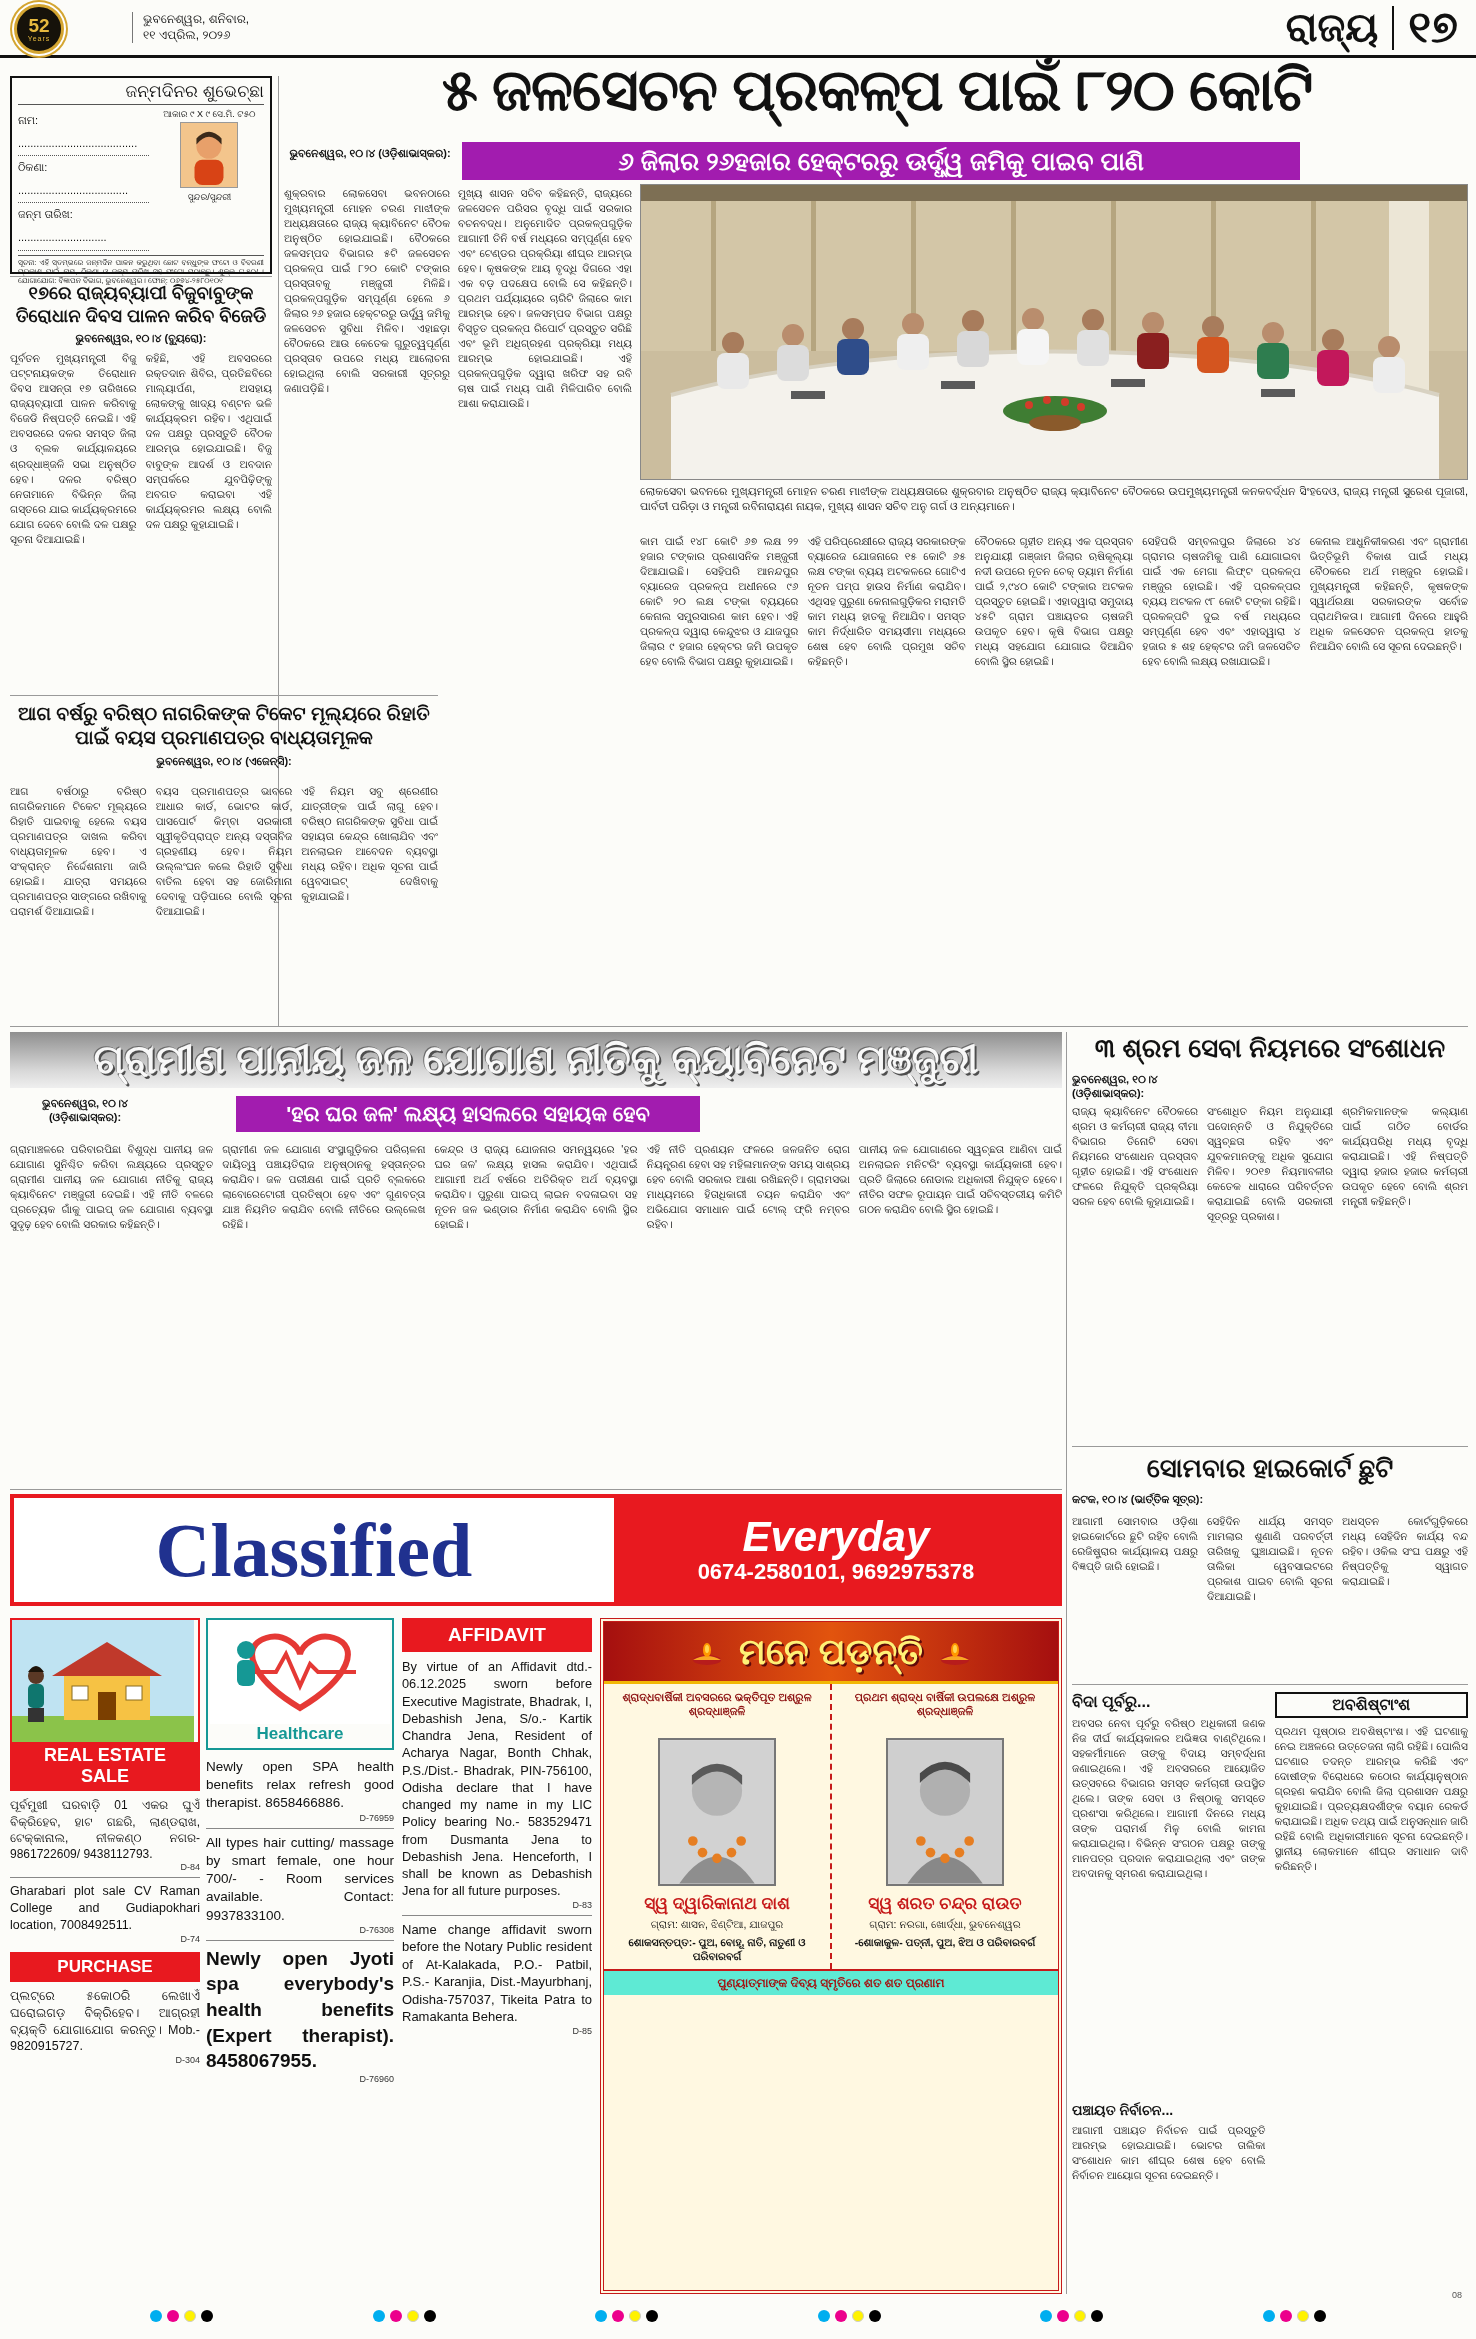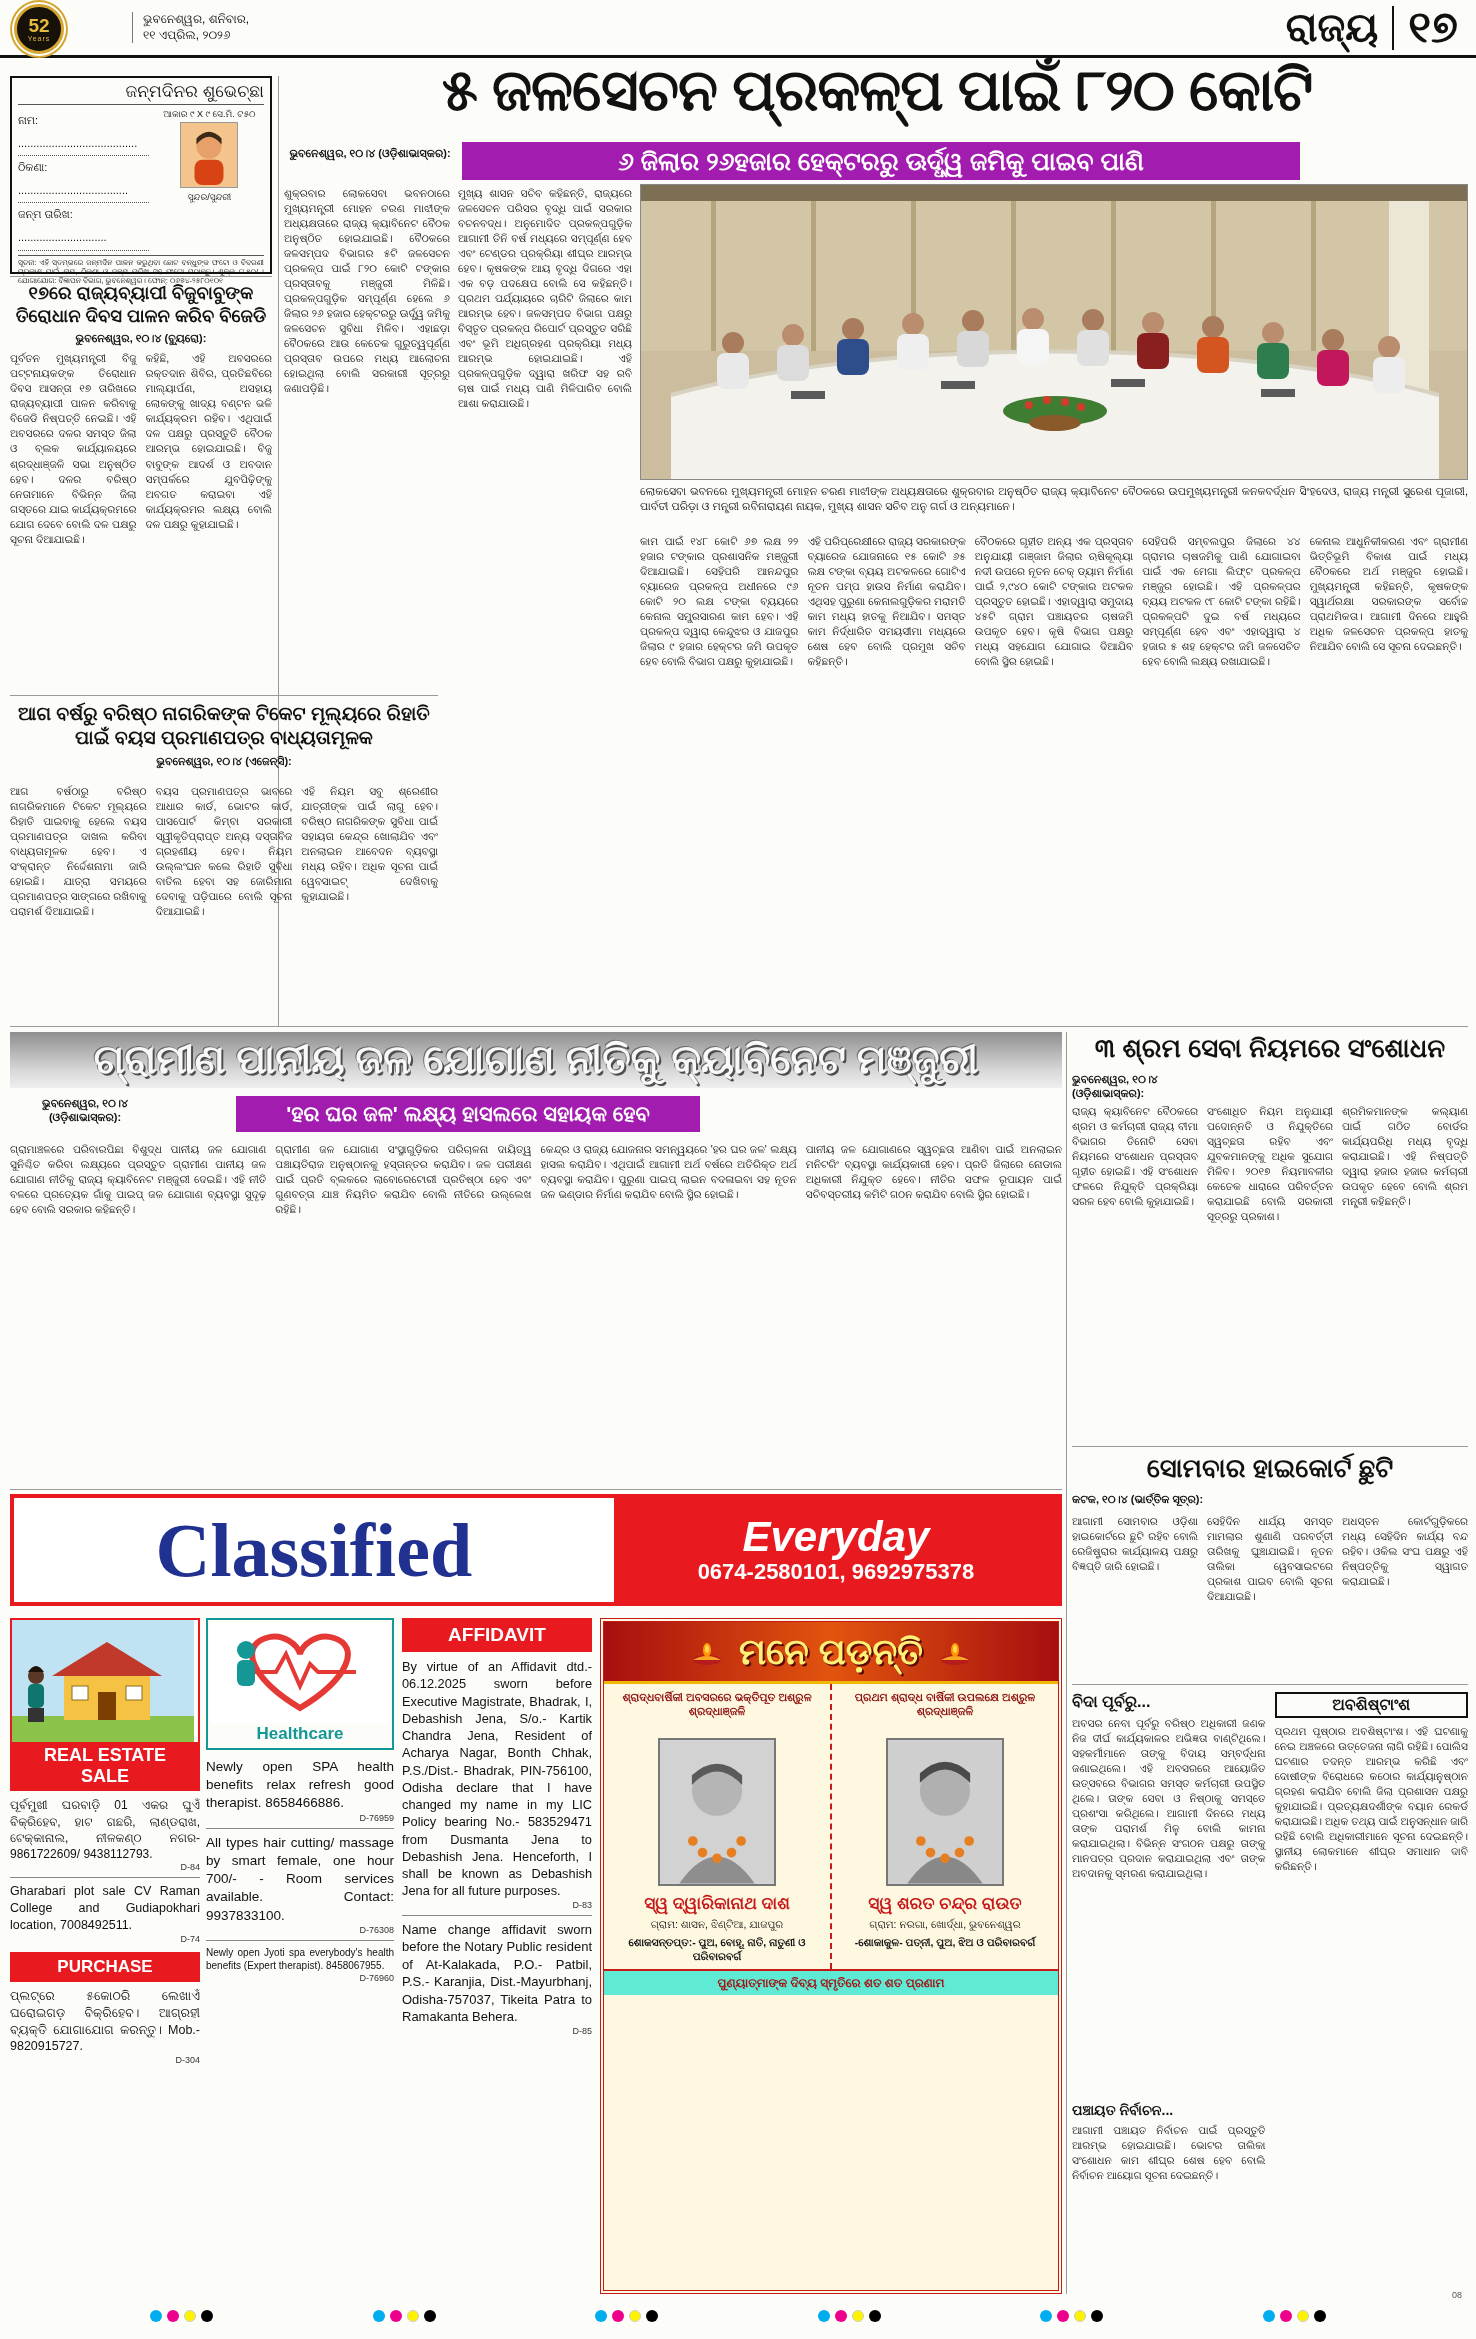--- a/index.html
+++ b/index.html
@@ -228,20 +228,21 @@
 
   <div class="abs graystrip" style="left:10px; top:1032px; width:1052px; height:56px;">
     <span>ଗ୍ରାମୀଣ ପାନୀୟ ଜଳ ଯୋଗାଣ ନୀତିକୁ କ୍ୟାବିନେଟ ମଞ୍ଜୁରୀ</span>
   </div>
   <div class="abs dlbox" style="left:10px; top:1096px; width:150px;">ଭୁବନେଶ୍ୱର, ୧୦।୪ (ଓଡ଼ିଶାଭାସ୍କର):</div>
   <div class="abs blackbar" style="left:236px; top:1096px; width:464px; height:36px; font-size:21px; line-height:36px;">'ହର ଘର ଜଳ' ଲକ୍ଷ୍ୟ ହାସଲରେ ସହାୟକ ହେବ</div>
   <div class="abs cols" style="left:10px; top:1142px; width:1052px; height:340px;">
     <div class="news">ଗ୍ରାମାଞ୍ଚଳରେ ପରିବାରପିଛା ବିଶୁଦ୍ଧ ପାନୀୟ ଜଳ ଯୋଗାଣ ସୁନିଶ୍ଚିତ କରିବା ଲକ୍ଷ୍ୟରେ ପ୍ରସ୍ତୁତ ଗ୍ରାମୀଣ ପାନୀୟ ଜଳ ଯୋଗାଣ ନୀତିକୁ ରାଜ୍ୟ କ୍ୟାବିନେଟ ମଞ୍ଜୁରୀ ଦେଇଛି। ଏହି ନୀତି ବଳରେ ପ୍ରତ୍ୟେକ ଗାଁକୁ ପାଇପ୍ ଜଳ ଯୋଗାଣ ବ୍ୟବସ୍ଥା ସୁଦୃଢ଼ ହେବ ବୋଲି ସରକାର କହିଛନ୍ତି।</div>
     <div class="news">ଗ୍ରାମୀଣ ଜଳ ଯୋଗାଣ ସଂସ୍ଥାଗୁଡ଼ିକର ପରିଚାଳନା ଦାୟିତ୍ୱ ପଞ୍ଚାୟତିରାଜ ଅନୁଷ୍ଠାନକୁ ହସ୍ତାନ୍ତର କରାଯିବ। ଜଳ ପରୀକ୍ଷଣ ପାଇଁ ପ୍ରତି ବ୍ଲକରେ ଲାବୋରେଟୋରୀ ପ୍ରତିଷ୍ଠା ହେବ ଏବଂ ଗୁଣବତ୍ତା ଯାଞ୍ଚ ନିୟମିତ କରାଯିବ ବୋଲି ନୀତିରେ ଉଲ୍ଲେଖ ରହିଛି।</div>
     <div class="news">କେନ୍ଦ୍ର ଓ ରାଜ୍ୟ ଯୋଜନାର ସମନ୍ୱୟରେ 'ହର ଘର ଜଳ' ଲକ୍ଷ୍ୟ ହାସଲ କରାଯିବ। ଏଥିପାଇଁ ଆଗାମୀ ଅର୍ଥ ବର୍ଷରେ ଅତିରିକ୍ତ ଅର୍ଥ ବ୍ୟବସ୍ଥା କରାଯିବ। ପୁରୁଣା ପାଇପ୍ ଲାଇନ ବଦଳାଇବା ସହ ନୂତନ ଜଳ ଭଣ୍ଡାର ନିର୍ମାଣ କରାଯିବ ବୋଲି ସ୍ଥିର ହୋଇଛି।</div>
+    <div class="news">ଏହି ନୀତି ପ୍ରଣୟନ ଫଳରେ ଜଳଜନିତ ରୋଗ ନିୟନ୍ତ୍ରଣ ହେବା ସହ ମହିଳାମାନଙ୍କ ସମୟ ସାଶ୍ରୟ ହେବ ବୋଲି ସରକାର ଆଶା ରଖିଛନ୍ତି। ଗ୍ରାମସଭା ମାଧ୍ୟମରେ ହିତାଧିକାରୀ ଚୟନ କରାଯିବ ଏବଂ ଅଭିଯୋଗ ସମାଧାନ ପାଇଁ ଟୋଲ୍ ଫ୍ରି ନମ୍ବର ରହିବ।</div>
     <div class="news">ପାନୀୟ ଜଳ ଯୋଗାଣରେ ସ୍ୱଚ୍ଛତା ଆଣିବା ପାଇଁ ଅନଲାଇନ ମନିଟରିଂ ବ୍ୟବସ୍ଥା କାର୍ଯ୍ୟକାରୀ ହେବ। ପ୍ରତି ଜିଲାରେ ନୋଡାଲ ଅଧିକାରୀ ନିଯୁକ୍ତ ହେବେ। ନୀତିର ସଫଳ ରୂପାୟନ ପାଇଁ ସଚିବସ୍ତରୀୟ କମିଟି ଗଠନ କରାଯିବ ବୋଲି ସ୍ଥିର ହୋଇଛି।</div>
   </div>
 
   <div class="abs h2c" style="left:1072px; top:1032px; width:396px; font-size:26px;">୩ ଶ୍ରମ ସେବା ନିୟମରେ ସଂଶୋଧନ</div>
   <div class="abs dlbox" style="left:1072px; top:1072px; width:130px; text-align:left;">ଭୁବନେଶ୍ୱର, ୧୦।୪ (ଓଡ଼ିଶାଭାସ୍କର):</div>
   <div class="abs cols" style="left:1072px; top:1104px; width:396px; height:330px;">
     <div class="news">ରାଜ୍ୟ କ୍ୟାବିନେଟ ବୈଠକରେ ଶ୍ରମ ଓ କର୍ମଚାରୀ ରାଜ୍ୟ ବୀମା ବିଭାଗର ତିନୋଟି ସେବା ନିୟମରେ ସଂଶୋଧନ ପ୍ରସ୍ତାବ ଗୃହୀତ ହୋଇଛି। ଏହି ସଂଶୋଧନ ଫଳରେ ନିଯୁକ୍ତି ପ୍ରକ୍ରିୟା ସରଳ ହେବ ବୋଲି କୁହାଯାଇଛି।</div>
     <div class="news">ସଂଶୋଧିତ ନିୟମ ଅନୁଯାୟୀ ପଦୋନ୍ନତି ଓ ନିଯୁକ୍ତିରେ ସ୍ୱଚ୍ଛତା ରହିବ ଏବଂ ଯୁବକମାନଙ୍କୁ ଅଧିକ ସୁଯୋଗ ମିଳିବ। ୨୦୧୭ ନିୟମାବଳୀର କେତେକ ଧାରାରେ ପରିବର୍ତ୍ତନ କରାଯାଇଛି ବୋଲି ସରକାରୀ ସୂତ୍ରରୁ ପ୍ରକାଶ।</div>
     <div class="news">ଶ୍ରମିକମାନଙ୍କ କଲ୍ୟାଣ ପାଇଁ ଗଠିତ ବୋର୍ଡର କାର୍ଯ୍ୟପରିଧି ମଧ୍ୟ ବୃଦ୍ଧି କରାଯାଇଛି। ଏହି ନିଷ୍ପତ୍ତି ଦ୍ୱାରା ହଜାର ହଜାର କର୍ମଚାରୀ ଉପକୃତ ହେବେ ବୋଲି ଶ୍ରମ ମନ୍ତ୍ରୀ କହିଛନ୍ତି।</div>
   </div>
@@ -317,21 +318,21 @@
         <rect x="27" y="40" width="18" height="26" rx="6" fill="#159895"></rect>
       </svg>
       <div style="color:#159895; font-weight:700; font-size:17px;">Healthcare</div>
     </div>
     <div class="adtxt" style="margin-top:8px; font-size:13.5px;">Newly open SPA health benefits relax refresh good therapist. 8658466886.</div>
     <div class="dnum">D-76959</div>
     <div class="adsep"></div>
     <div class="adtxt" style="font-size:13.5px;">All types hair cutting/ massage by smart female, one hour 700/- - Room services available. Contact: 9937833100.</div>
     <div class="dnum">D-76308</div>
     <div class="adsep"></div>
-    <div class="adtxt" style="font-size:10px;">Newly open Jyoti spa everybody's health benefits (Expert therapist). 8458067955.</div>
+    <div class="adtxt" style="font-size:19px;font-weight:bold;">Newly open Jyoti spa everybody's health benefits (Expert therapist). 8458067955.</div>
     <div class="dnum">D-76960</div>
   </div>
 
   <div class="abs" style="left:402px; top:1618px; width:190px; height:676px; overflow:hidden;">
     <div class="redhead" style="font-size:19px; padding:4px 0; border:2px solid #e8191f;">AFFIDAVIT</div>
     <div class="adtxt" style="margin-top:6px; font-size:12.8px;">By virtue of an Affidavit dtd.- 06.12.2025 sworn before Executive Magistrate, Bhadrak, I, Debashish Jena, S/o.- Kartik Chandra Jena, Resident of Acharya Nagar, Bonth Chhak, P.S./Dist.- Bhadrak, PIN-756100, Odisha declare that I have changed my name in my LIC Policy bearing No.- 583529471 from Dusmanta Jena to Debashish Jena. Henceforth, I shall be known as Debashish Jena for all future purposes.</div>
     <div class="dnum">D-83</div>
     <div class="adsep"></div>
     <div class="adtxt" style="font-size:13px;">Name change affidavit sworn before the Notary Public resident of At-Kalakada, P.O.- Patbil, P.S.- Karanjia, Dist.-Mayurbhanj, Odisha-757037, Tikeita Patra to Ramakanta Behera.</div>
     <div class="dnum">D-85</div>

